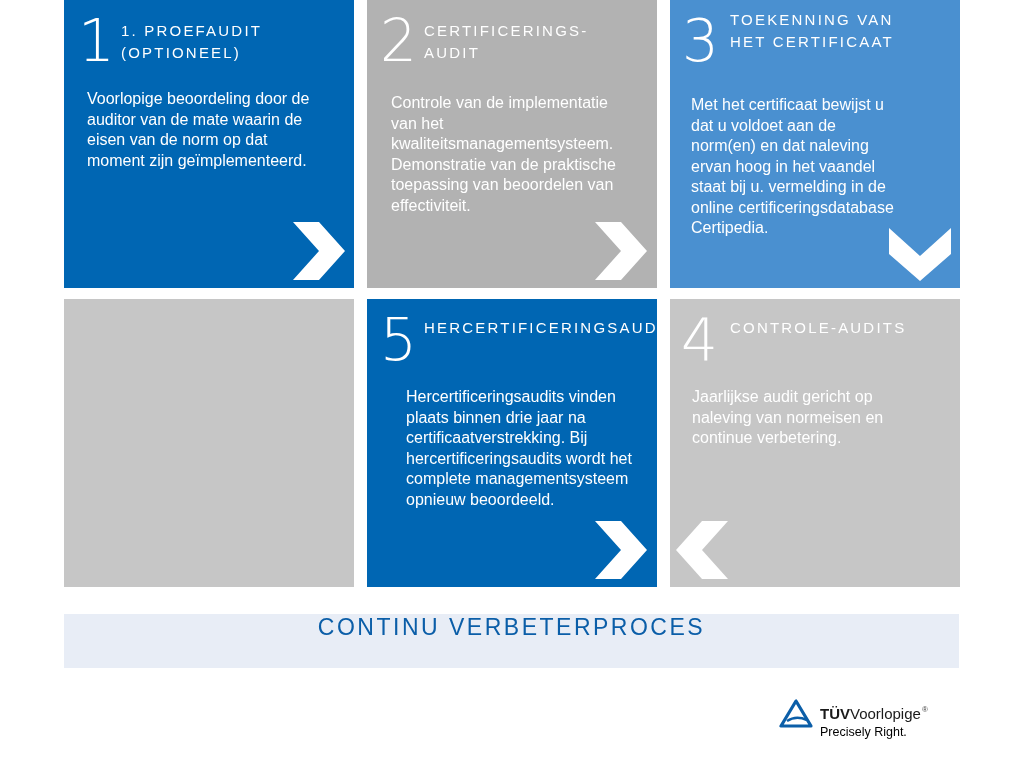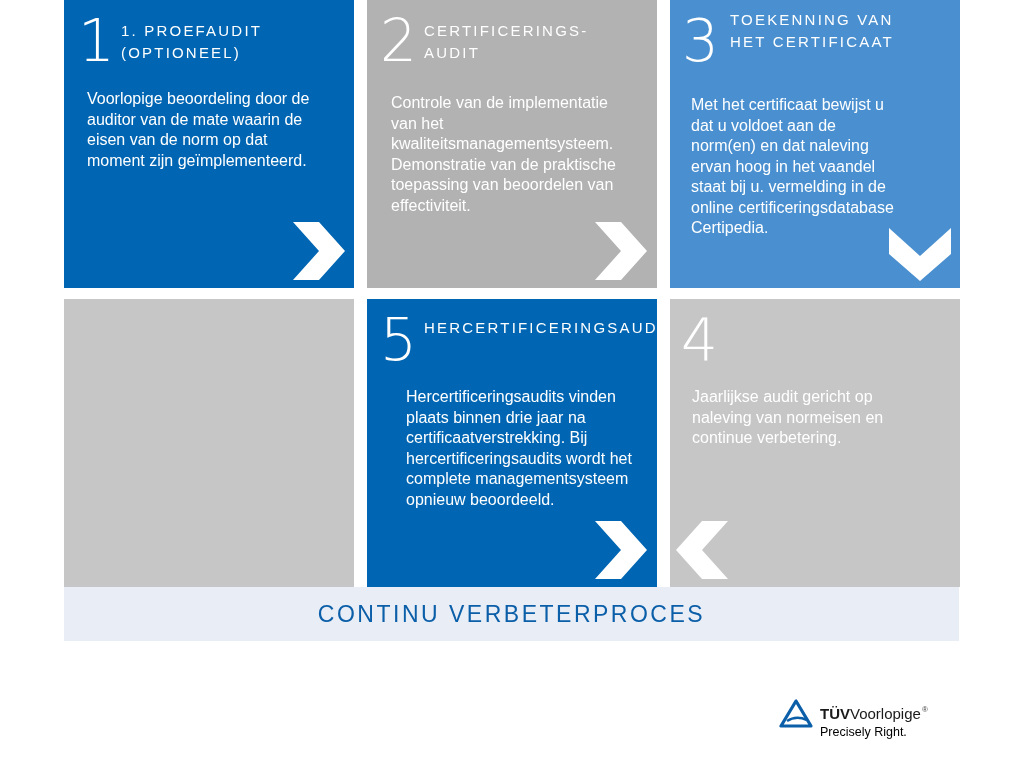--- a/index.html
+++ b/index.html
@@ -43,26 +43,26 @@
       line-height: 20.5px;
       color: #ffffff;
       white-space: pre-line;
     }
     .arrow {
       position: absolute;
     }
     .banner {
       position: absolute;
       left: 64px;
-      top: 587px;
+      top: 614px;
       width: 895px;
       height: 54px;
       background: #e8edf6;
       display: flex;
-      align-items: center;
+      align-items: flex-start;
       justify-content: center;
     }
     .banner-text {
       color: #0b5ea8;
       font-size: 23px;
       letter-spacing: 2.5px;
       text-transform: uppercase;
     }
     .logo {
       position: absolute;
@@ -153,20 +153,21 @@
 hercertificeringsaudits wordt het
 complete managementsysteem
 opnieuw beoordeeld.</div>
   <svg class="arrow" style="left:226px; top:222px;" width="55" height="58" viewBox="0 0 55 58">
     <polygon points="2,0 28,0 54,29 28,58 2,58 28,29" fill="#ffffff"></polygon>
   </svg>
 </div>
 
 <div class="box" style="left:670px; top:299px; width:290px; height:288px; background:#c6c6c6;">
   <div class="num" style="left:11px; top:12px;">4</div>
+  <div class="title" style="left:60px; top:18px;">CONTROLE-AUDITS</div>
   <div class="body" style="left:22px; top:88px; width:262px;">Jaarlijkse audit gericht op
 naleving van normeisen en
 continue verbetering.</div>
   <svg class="arrow" style="left:4px; top:222px;" width="56" height="58" viewBox="0 0 56 58">
     <polygon points="54,0 28,0 2,29 28,58 54,58 28,29" fill="#ffffff"></polygon>
   </svg>
 </div>
 
 <div class="banner">
   <span class="banner-text">CONTINU VERBETERPROCES</span>

